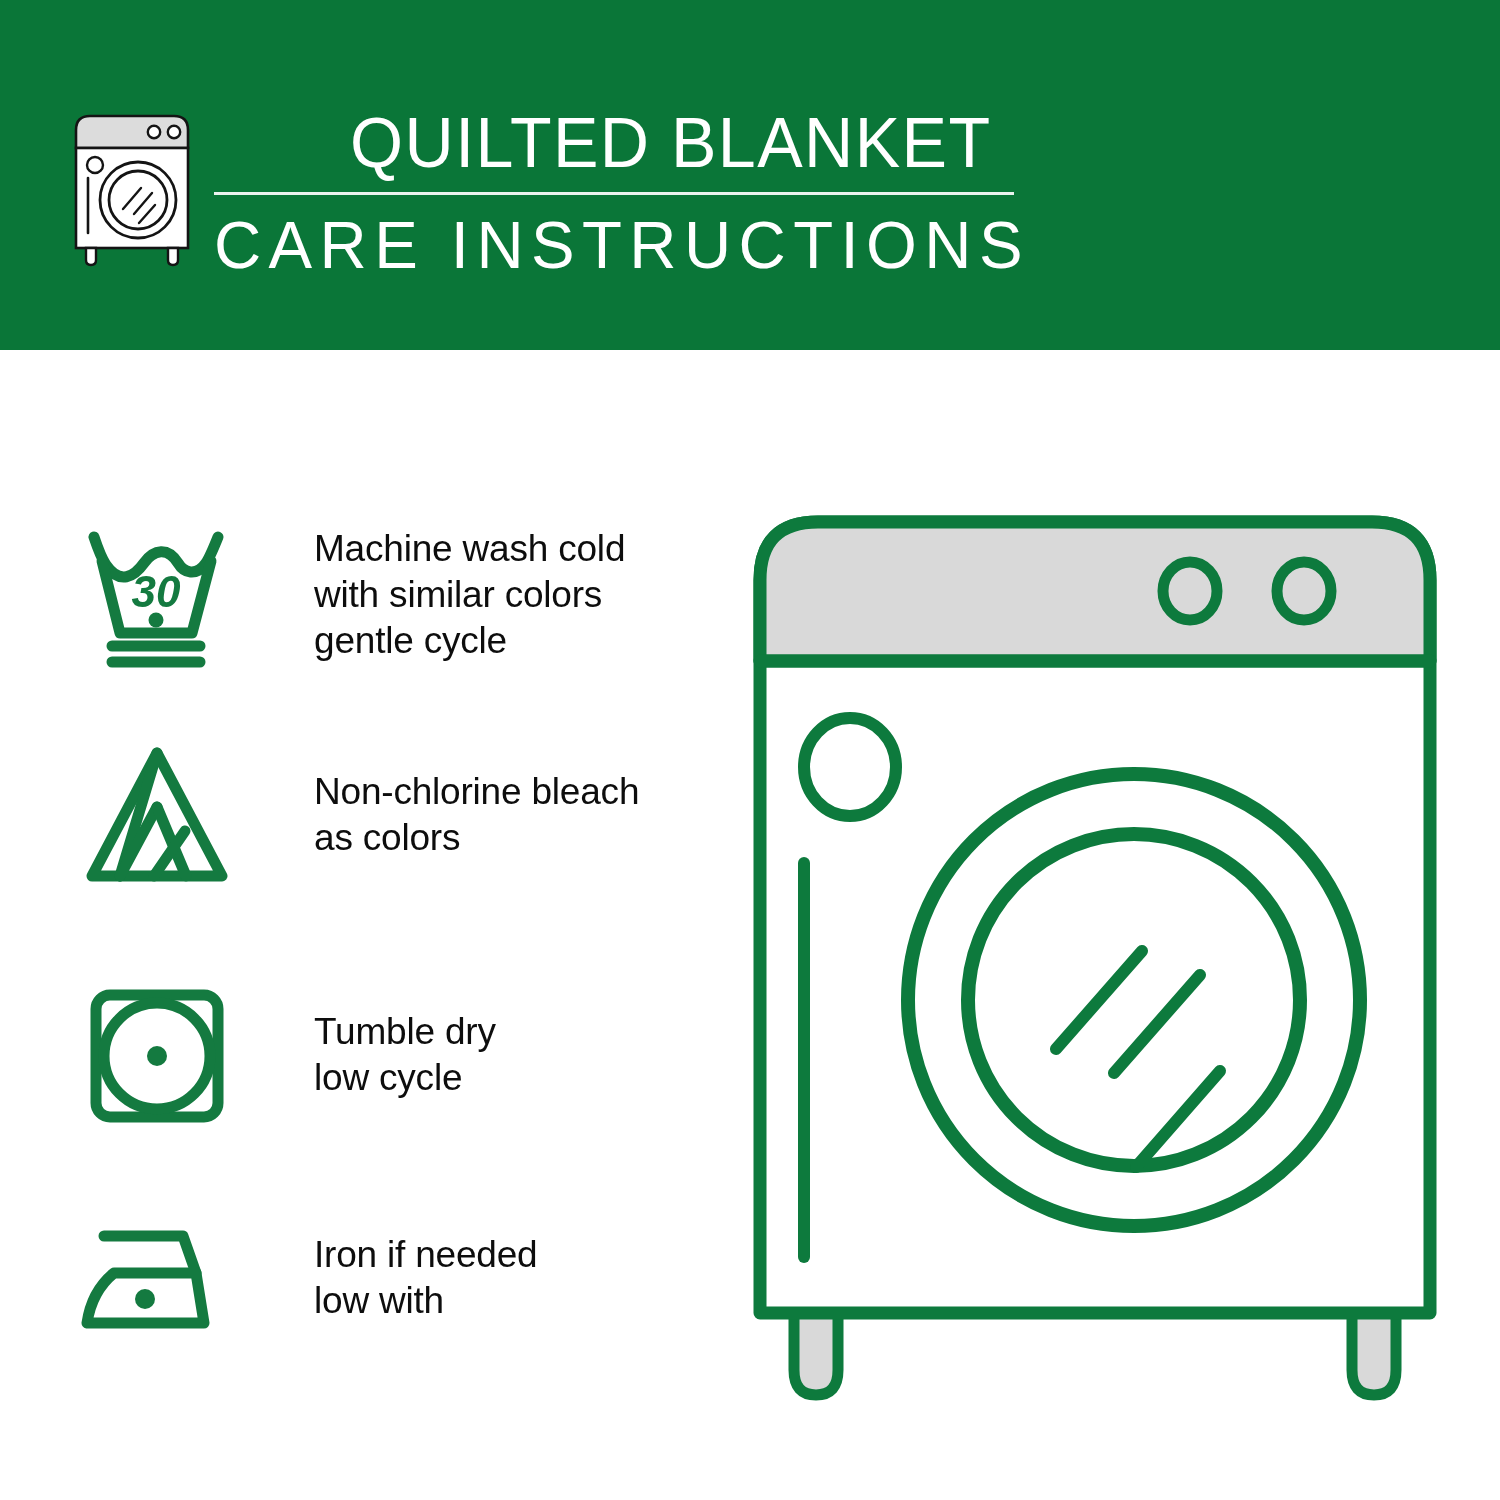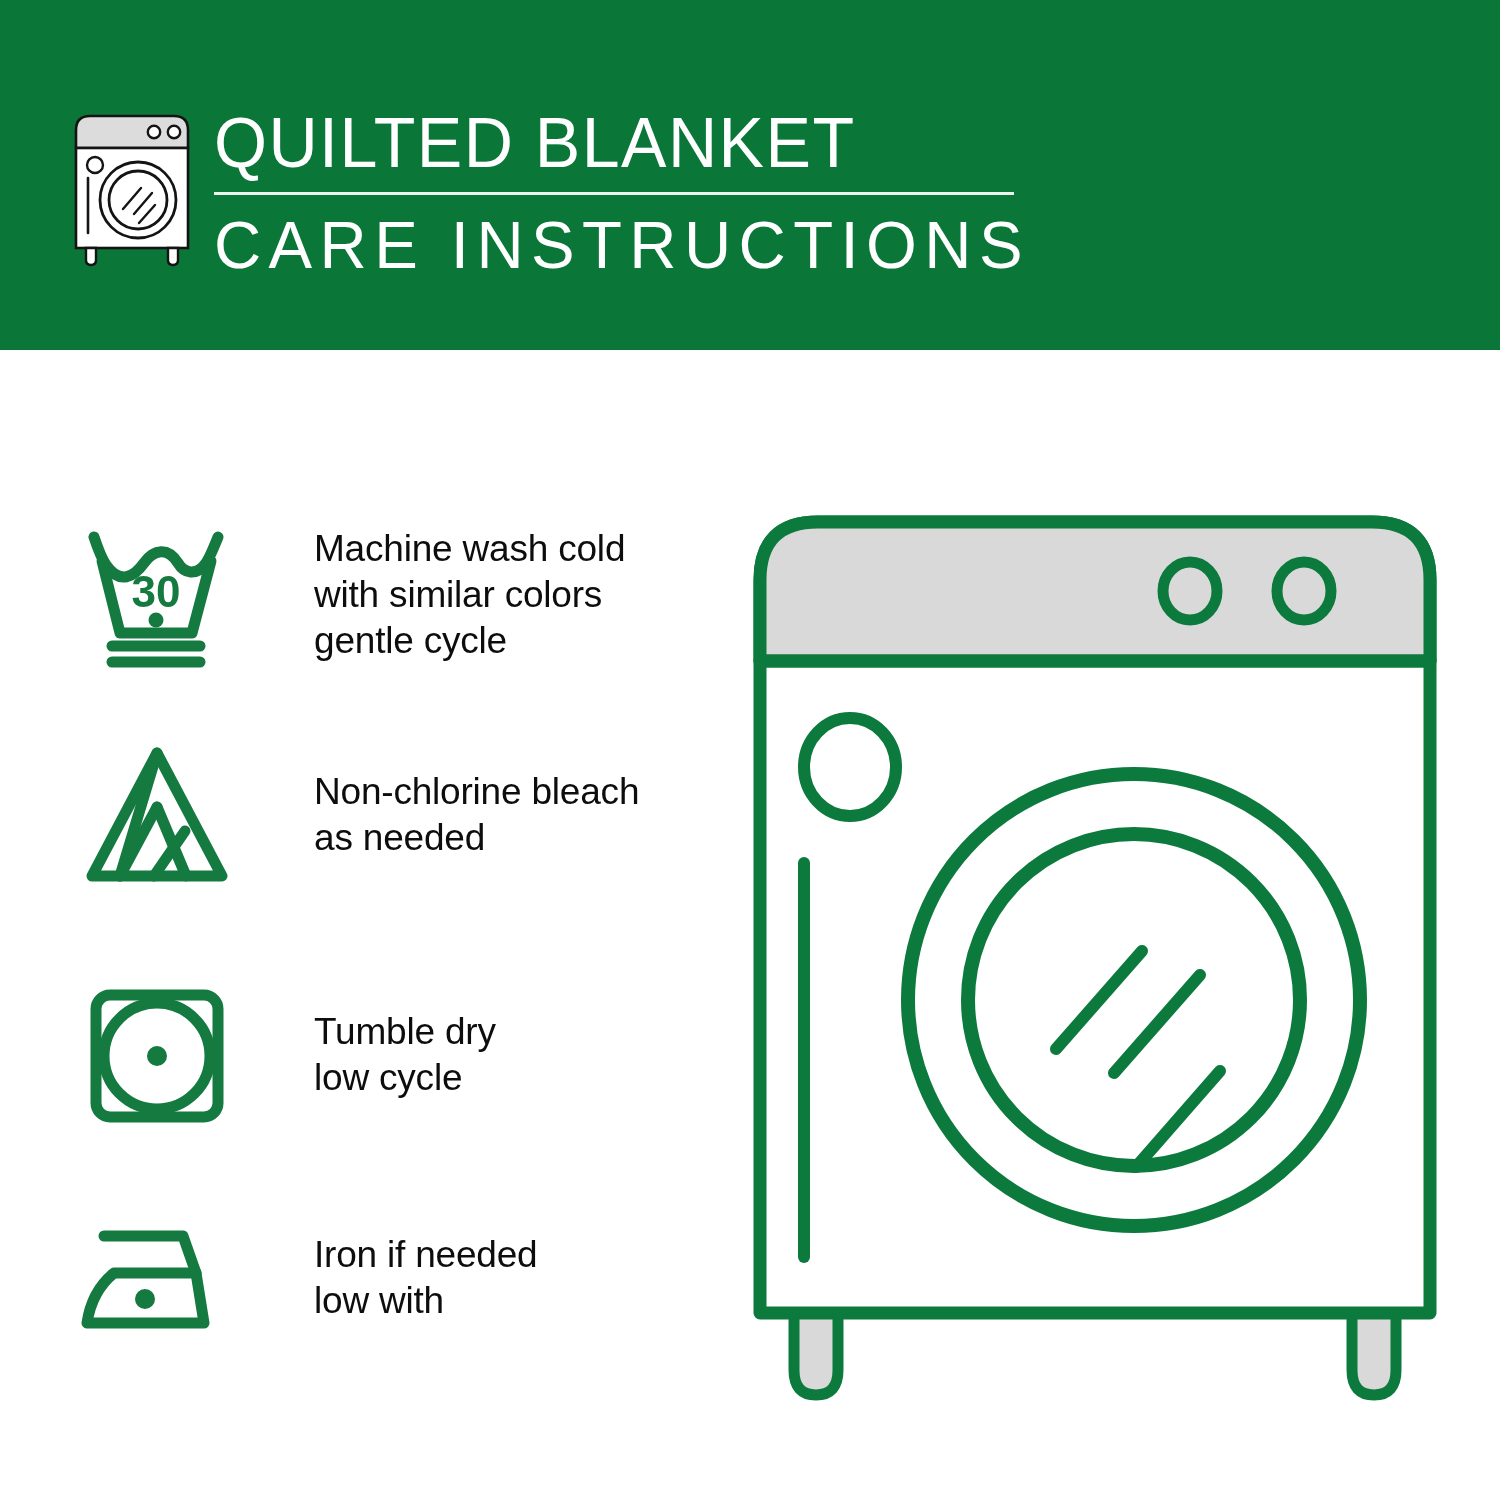--- a/index.html
+++ b/index.html
@@ -20,20 +20,21 @@
   }
 
   
   .header-band {
     position: absolute;
     left: 0;
     top: 0;
     width: 1500px;
     height: 350px;
     background: #0a7638;
+    text-align: right;
   }
   .header-logo {
     position: absolute;
     left: 62px;
     top: 108px;
     width: 140px;
     height: 160px;
   }
   .header-text {
     position: absolute;
@@ -92,20 +93,21 @@
   .care-row.r2 { top: 625px; }
   .care-row.r3 { top: 848px; }
 
   .care-icon {
     width: 170px;
     min-width: 170px;
     height: 160px;
     display: flex;
     align-items: center;
     justify-content: flex-end;
+    font-style: italic;
   }
   .care-text {
     color: #0d0d0d;
     font-family: "Liberation Sans", sans-serif;
     font-size: 37px;
     line-height: 46px;
     font-weight: 400;
     letter-spacing: -0.2px;
     margin-left: 72px;
     white-space: pre-line;
@@ -189,21 +191,21 @@
           <g fill="none" stroke="#147a40" stroke-width="11" stroke-linecap="round" stroke-linejoin="round">
             <path d="M85 18 L150 141 L20 141 Z"></path>
             <path d="M85 18 L48 141"></path>
             <path d="M85 72 L48 141"></path>
             <path d="M85 72 L114 141"></path>
             <path d="M113 96 L82 141"></path>
           </g>
         </svg>
       </div>
       <div class="care-text">Non-chlorine bleach
-as needed</div>
+as colors</div>
     </div>
 
     <div class="care-row r2">
       <div class="care-icon">
         <svg viewBox="0 0 170 160" width="170" height="160" aria-hidden="true">
           <rect x="24" y="20" width="122" height="122" rx="14" ry="14" fill="none" stroke="#147a40" stroke-width="11"></rect>
           <circle cx="85" cy="81" r="53" fill="none" stroke="#147a40" stroke-width="11"></circle>
           <circle cx="85" cy="81" r="10" fill="#147a40"></circle>
         </svg>
       </div>

